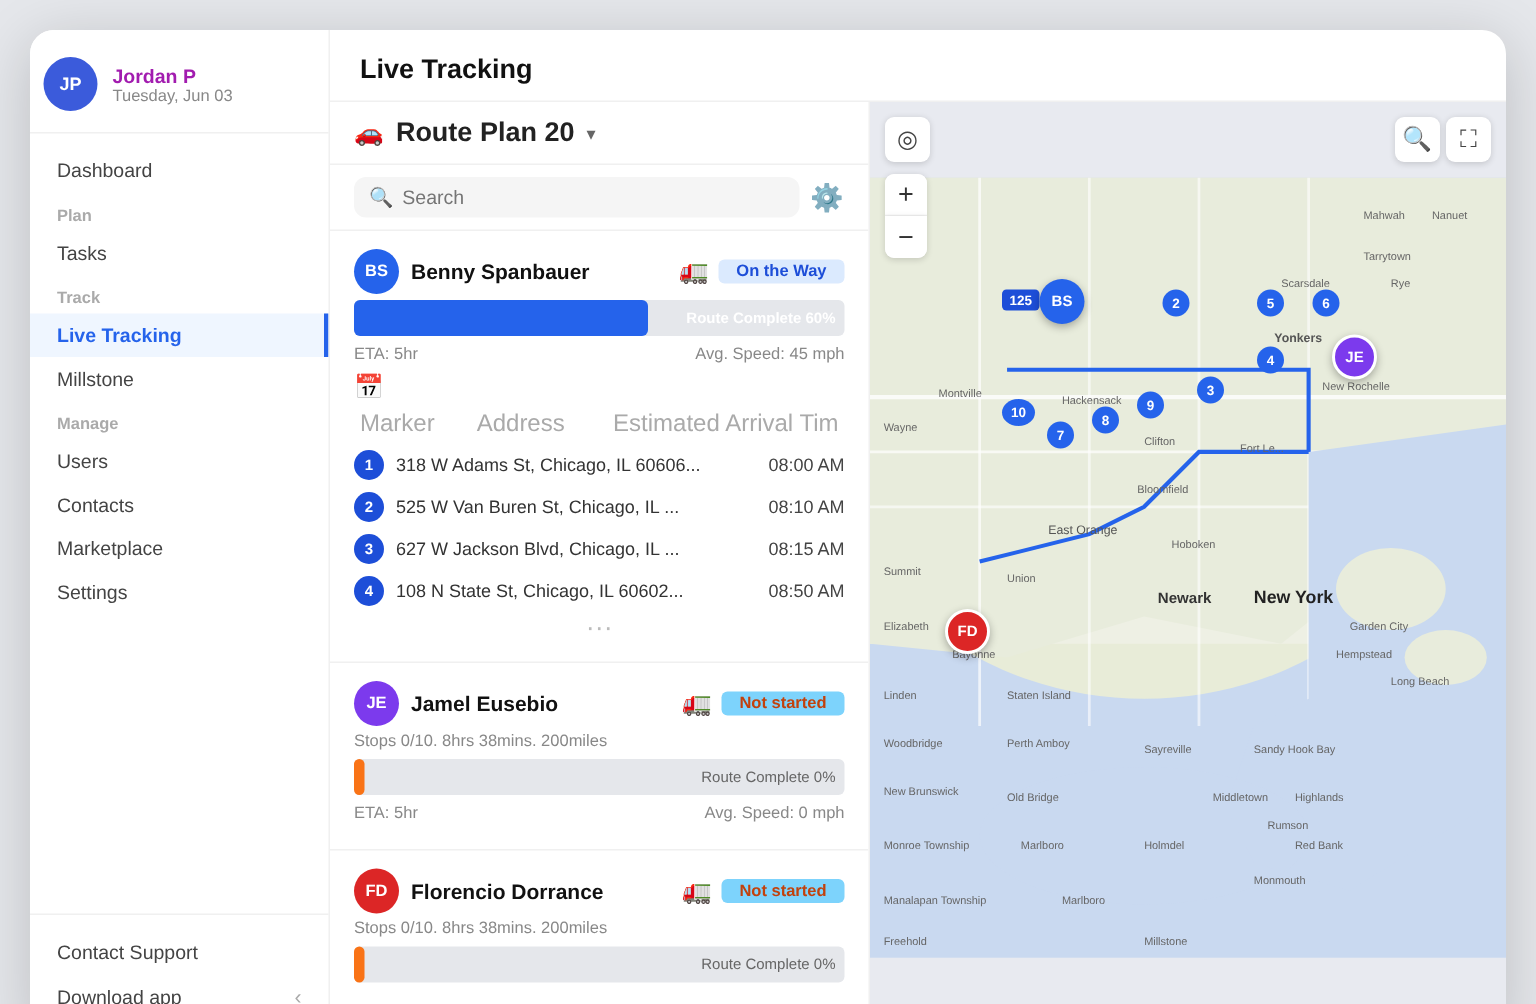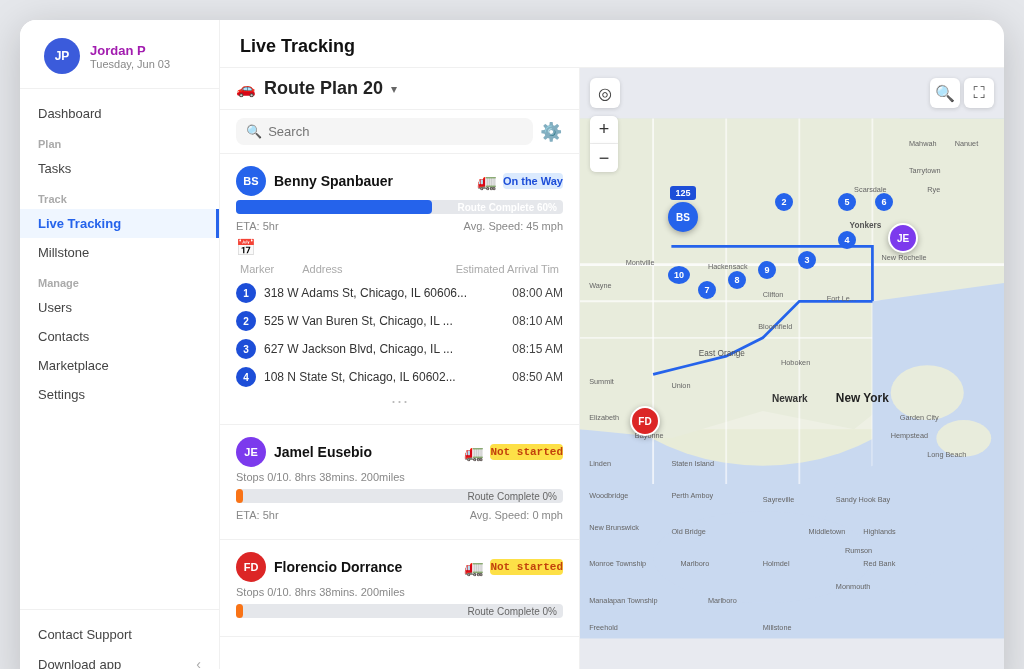--- a/index.html
+++ b/index.html
@@ -29,21 +29,21 @@
       border-right: 1px solid #f0f0f0;
       display: flex;
       flex-direction: column;
       padding: 0;
       height: 100%;
     }
     .sidebar-user {
       display: flex;
       align-items: center;
       gap: 10px;
-      padding: 18px 18px 14px 24px;
+      padding: 18px 18px 14px 9px;
       border-bottom: 1px solid #f0f0f0;
     }
     .avatar-circle {
       width: 36px;
       height: 36px;
       border-radius: 50%;
       background: #3b5bdb;
       color: #fff;
       display: flex;
       align-items: center;
@@ -218,35 +218,35 @@
       font-weight: 600;
       color: #111;
     }
     .driver-right {
       display: flex;
       align-items: center;
       gap: 6px;
     }
     .truck-icon { font-size: 16px; color: #555; }
     .status-badge {
-      padding: 2px 0;
+      padding: 2px 12px;
       border-radius: 4px;
       font-size: 11px;
       font-weight: 600;
     }
     .status-on-way { background: #dbeafe; color: #1d4ed8; }
-    .status-not-started { background: #fde047; color: #c2410c; font-family: Liberation Mono, monospace; }
+    .status-not-started { background: #7dd3fc; color: #c2410c; }
     .driver-stops {
       font-size: 11px;
       color: #888;
       margin-bottom: 6px;
     }
     .progress-bar-container {
       position: relative;
-      height: 14px;
+      height: 24px;
       background: #e5e7eb;
       border-radius: 4px;
       margin-bottom: 6px;
       display: flex;
       align-items: center;
     }
     .progress-bar-fill {
       height: 100%;
       border-radius: 4px;
       position: absolute;
@@ -270,21 +270,21 @@
     .calendar-icon { cursor: pointer; font-size: 16px; color: #555; margin-bottom: 6px; }
     
     .stops-table {
       width: 100%;
       font-size: 12px;
     }
     .stops-table-header {
       display: flex;
       justify-content: space-between;
       color: #aaa;
-      font-size: 11px;
+      font-size: 16px;
       margin-bottom: 4px;
       padding: 0 4px;
     }
     .stop-row {
       display: flex;
       align-items: center;
       gap: 8px;
       padding: 4px 0;
     }
     .stop-number {
@@ -638,21 +638,21 @@
             <button class="map-btn">
               <span>🔍</span>
             </button>
             <button class="map-btn">
               <span>⛶</span>
             </button>
           </div>
 
           
           
-          <div style="position:absolute; top:118px; left:88px; display:flex; flex-direction:column; align-items:center;">
+          <div style="position:absolute; top:118px; left:88px; display:flex; flex-direction:row; align-items:center;">
             <div style="background:#1d4ed8; color:#fff; font-size:9px; font-weight:700; padding:2px 5px; border-radius:3px; margin-bottom:2px;">125</div>
             <div style="width:30px; height:30px; border-radius:50%; background:#2563eb; display:flex; align-items:center; justify-content:center; font-size:10px; font-weight:700; color:#fff; box-shadow: 0 2px 6px rgba(0,0,0,0.3);">BS</div>
           </div>
 
           
           <div style="position:absolute; top:155px; left:308px; display:flex; flex-direction:column; align-items:center;">
             <div style="width:30px; height:30px; border-radius:50%; background:#7c3aed; display:flex; align-items:center; justify-content:center; font-size:10px; font-weight:700; color:#fff; box-shadow: 0 2px 6px rgba(0,0,0,0.3); border:2px solid #fff;">JE</div>
           </div>
 
           

